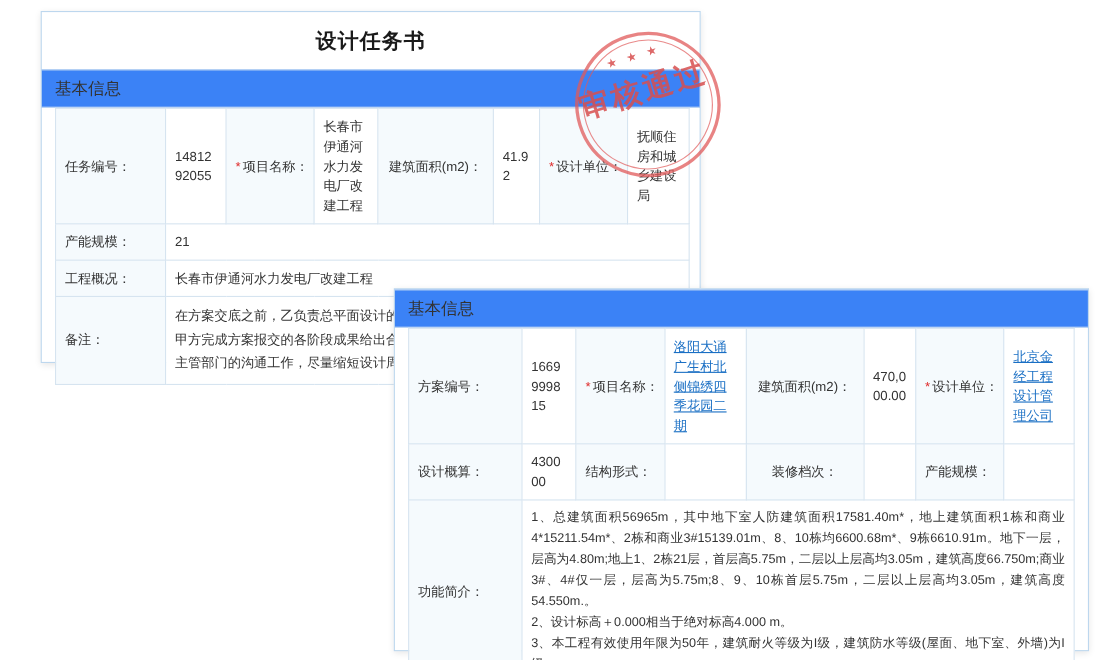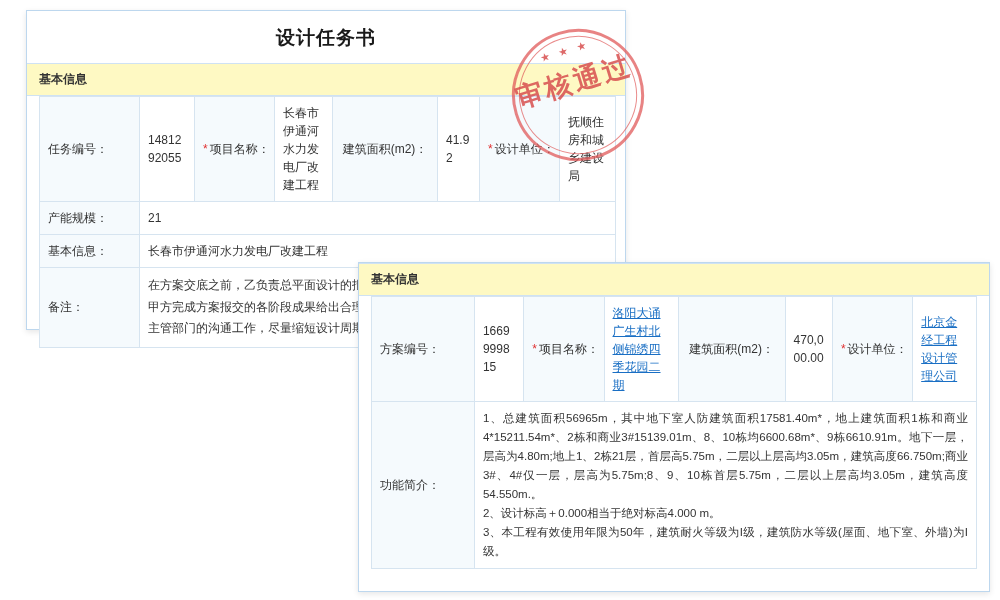--- a/index.html
+++ b/index.html
@@ -27,27 +27,27 @@
   }
   .card-title {
     text-align: center;
     font-size: 19px;
     font-weight: bold;
     color: #1a1a1a;
     padding: 14px 0 12px 0;
     letter-spacing: 1px;
   }
   .section-bar {
-    background: #fef9c3;
+    background: #3b82f6;
     border-top: 1px solid #cfe2f3;
     border-bottom: 1px solid #cfe2f3;
-    font-size: 12px;
+    font-size: 15px;
     color: #333;
     padding: 7px 12px;
-    font-weight: bold;
+    font-weight: normal;
   }
 
   table.grid {
     border-collapse: collapse;
     width: 100%;
     table-layout: fixed;
   }
   table.grid td {
     border: 1px solid #d6e4f0;
     font-size: 12px;
@@ -72,21 +72,21 @@
     margin-right: 2px;
   }
   .link {
     color: #1a6fc4;
     text-decoration: underline;
     cursor: pointer;
   }
 
   
   #card1 {
-    left: 26px;
+    left: 37px;
     top: 10px;
     width: 600px;
     height: 320px;
   }
   #card1 .inner { padding: 0 12px 10px 12px; }
   #card1 td { height: 16px; }
 
   
   .stamp {
     position: absolute;
@@ -180,21 +180,21 @@
           <td class="lbl" style="text-align:center">建筑面积(m2)：</td>
           <td class="val">41.92</td>
           <td class="lbl"><span class="req">*</span><span>设计单位：</span></td>
           <td class="val">抚顺住房和城乡建设局</td>
         </tr>
         <tr>
           <td class="lbl">产能规模：</td>
           <td class="val" colspan="7">21</td>
         </tr>
         <tr>
-          <td class="lbl">基本信息：</td>
+          <td class="lbl">工程概况：</td>
           <td class="val" colspan="7">长春市伊通河水力发电厂改建工程</td>
         </tr>
         <tr>
           <td class="lbl">备注：</td>
           <td class="val" colspan="7" style="line-height:1.8">在方案交底之前，乙负责总平面设计的报批配合工作，直至获得批准。乙方应积极配合甲方完成方案报交的各阶段成果给出合理化意见和建议的义务，并积极配合甲方与相关主管部门的沟通工作，尽量缩短设计周期。本项工作于本合同生效时即时展开。</td>
         </tr>
       </tbody>
         </table>
     </div>
 
@@ -227,20 +227,30 @@
           <td class="lbl">方案编号：</td>
           <td class="val">1669999815</td>
           <td class="lbl"><span class="req">*</span><span>项目名称：</span></td>
           <td class="val"><span class="link">洛阳大诵广生村北侧锦绣四季花园二期</span></td>
           <td class="lbl" style="text-align:center">建筑面积(m2)：</td>
           <td class="val">470,000.00</td>
           <td class="lbl"><span class="req">*</span><span>设计单位：</span></td>
           <td class="val"><span class="link">北京金经工程设计管理公司</span></td>
         </tr>
         <tr>
+          <td class="lbl">设计概算：</td>
+          <td class="val">430000</td>
+          <td class="lbl">结构形式：</td>
+          <td class="val"></td>
+          <td class="lbl" style="text-align:center">装修档次：</td>
+          <td class="val"></td>
+          <td class="lbl">产能规模：</td>
+          <td class="val"></td>
+        </tr>
+        <tr>
           <td class="lbl">功能简介：</td>
           <td class="val" colspan="7">
             <div class="feature-text" style="white-space:pre-line">1、总建筑面积56965m，其中地下室人防建筑面积17581.40m*，地上建筑面积1栋和商业4*15211.54m*、2栋和商业3#15139.01m、8、10栋均6600.68m*、9栋6610.91m。地下一层，层高为4.80m;地上1、2栋21层，首层高5.75m，二层以上层高均3.05m，建筑高度66.750m;商业3#、4#仅一层，层高为5.75m;8、9、10栋首层5.75m，二层以上层高均3.05m，建筑高度54.550m.。
 2、设计标高＋0.000相当于绝对标高4.000 m。
 3、本工程有效使用年限为50年，建筑耐火等级为I级，建筑防水等级(屋面、地下室、外墙)为I级。</div>
           </td>
         </tr>
       </tbody>
         </table>
     </div>

